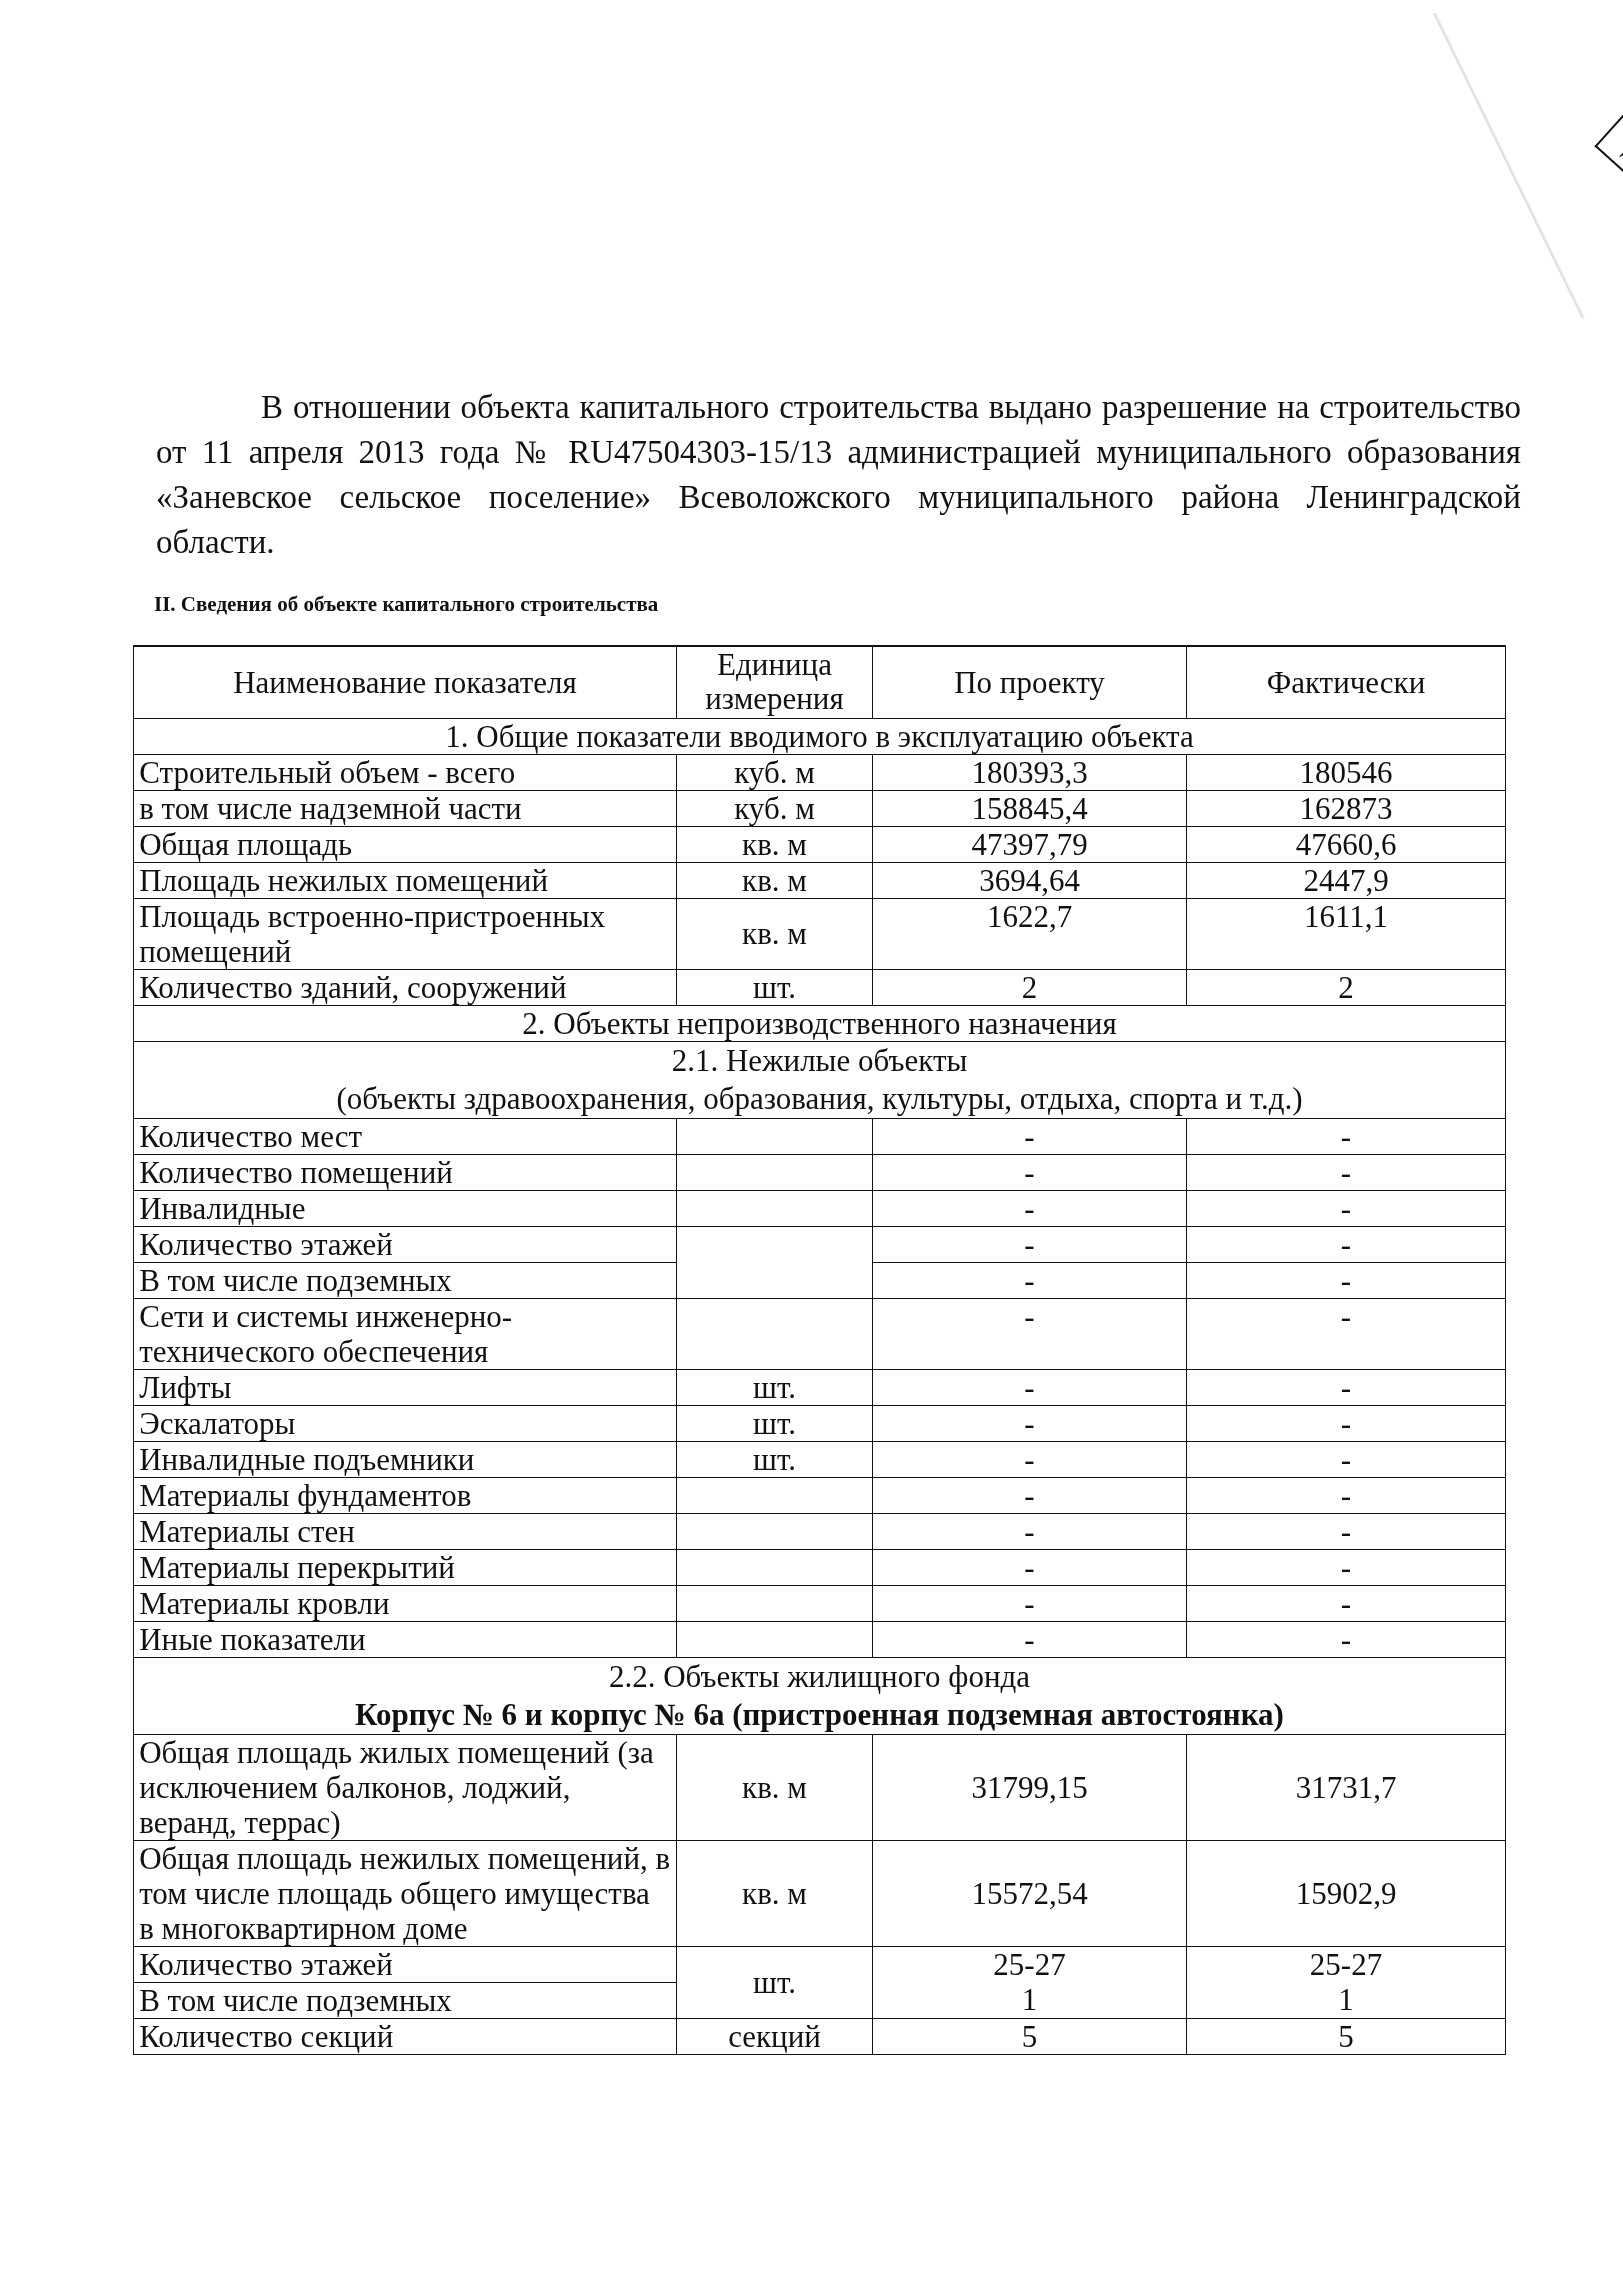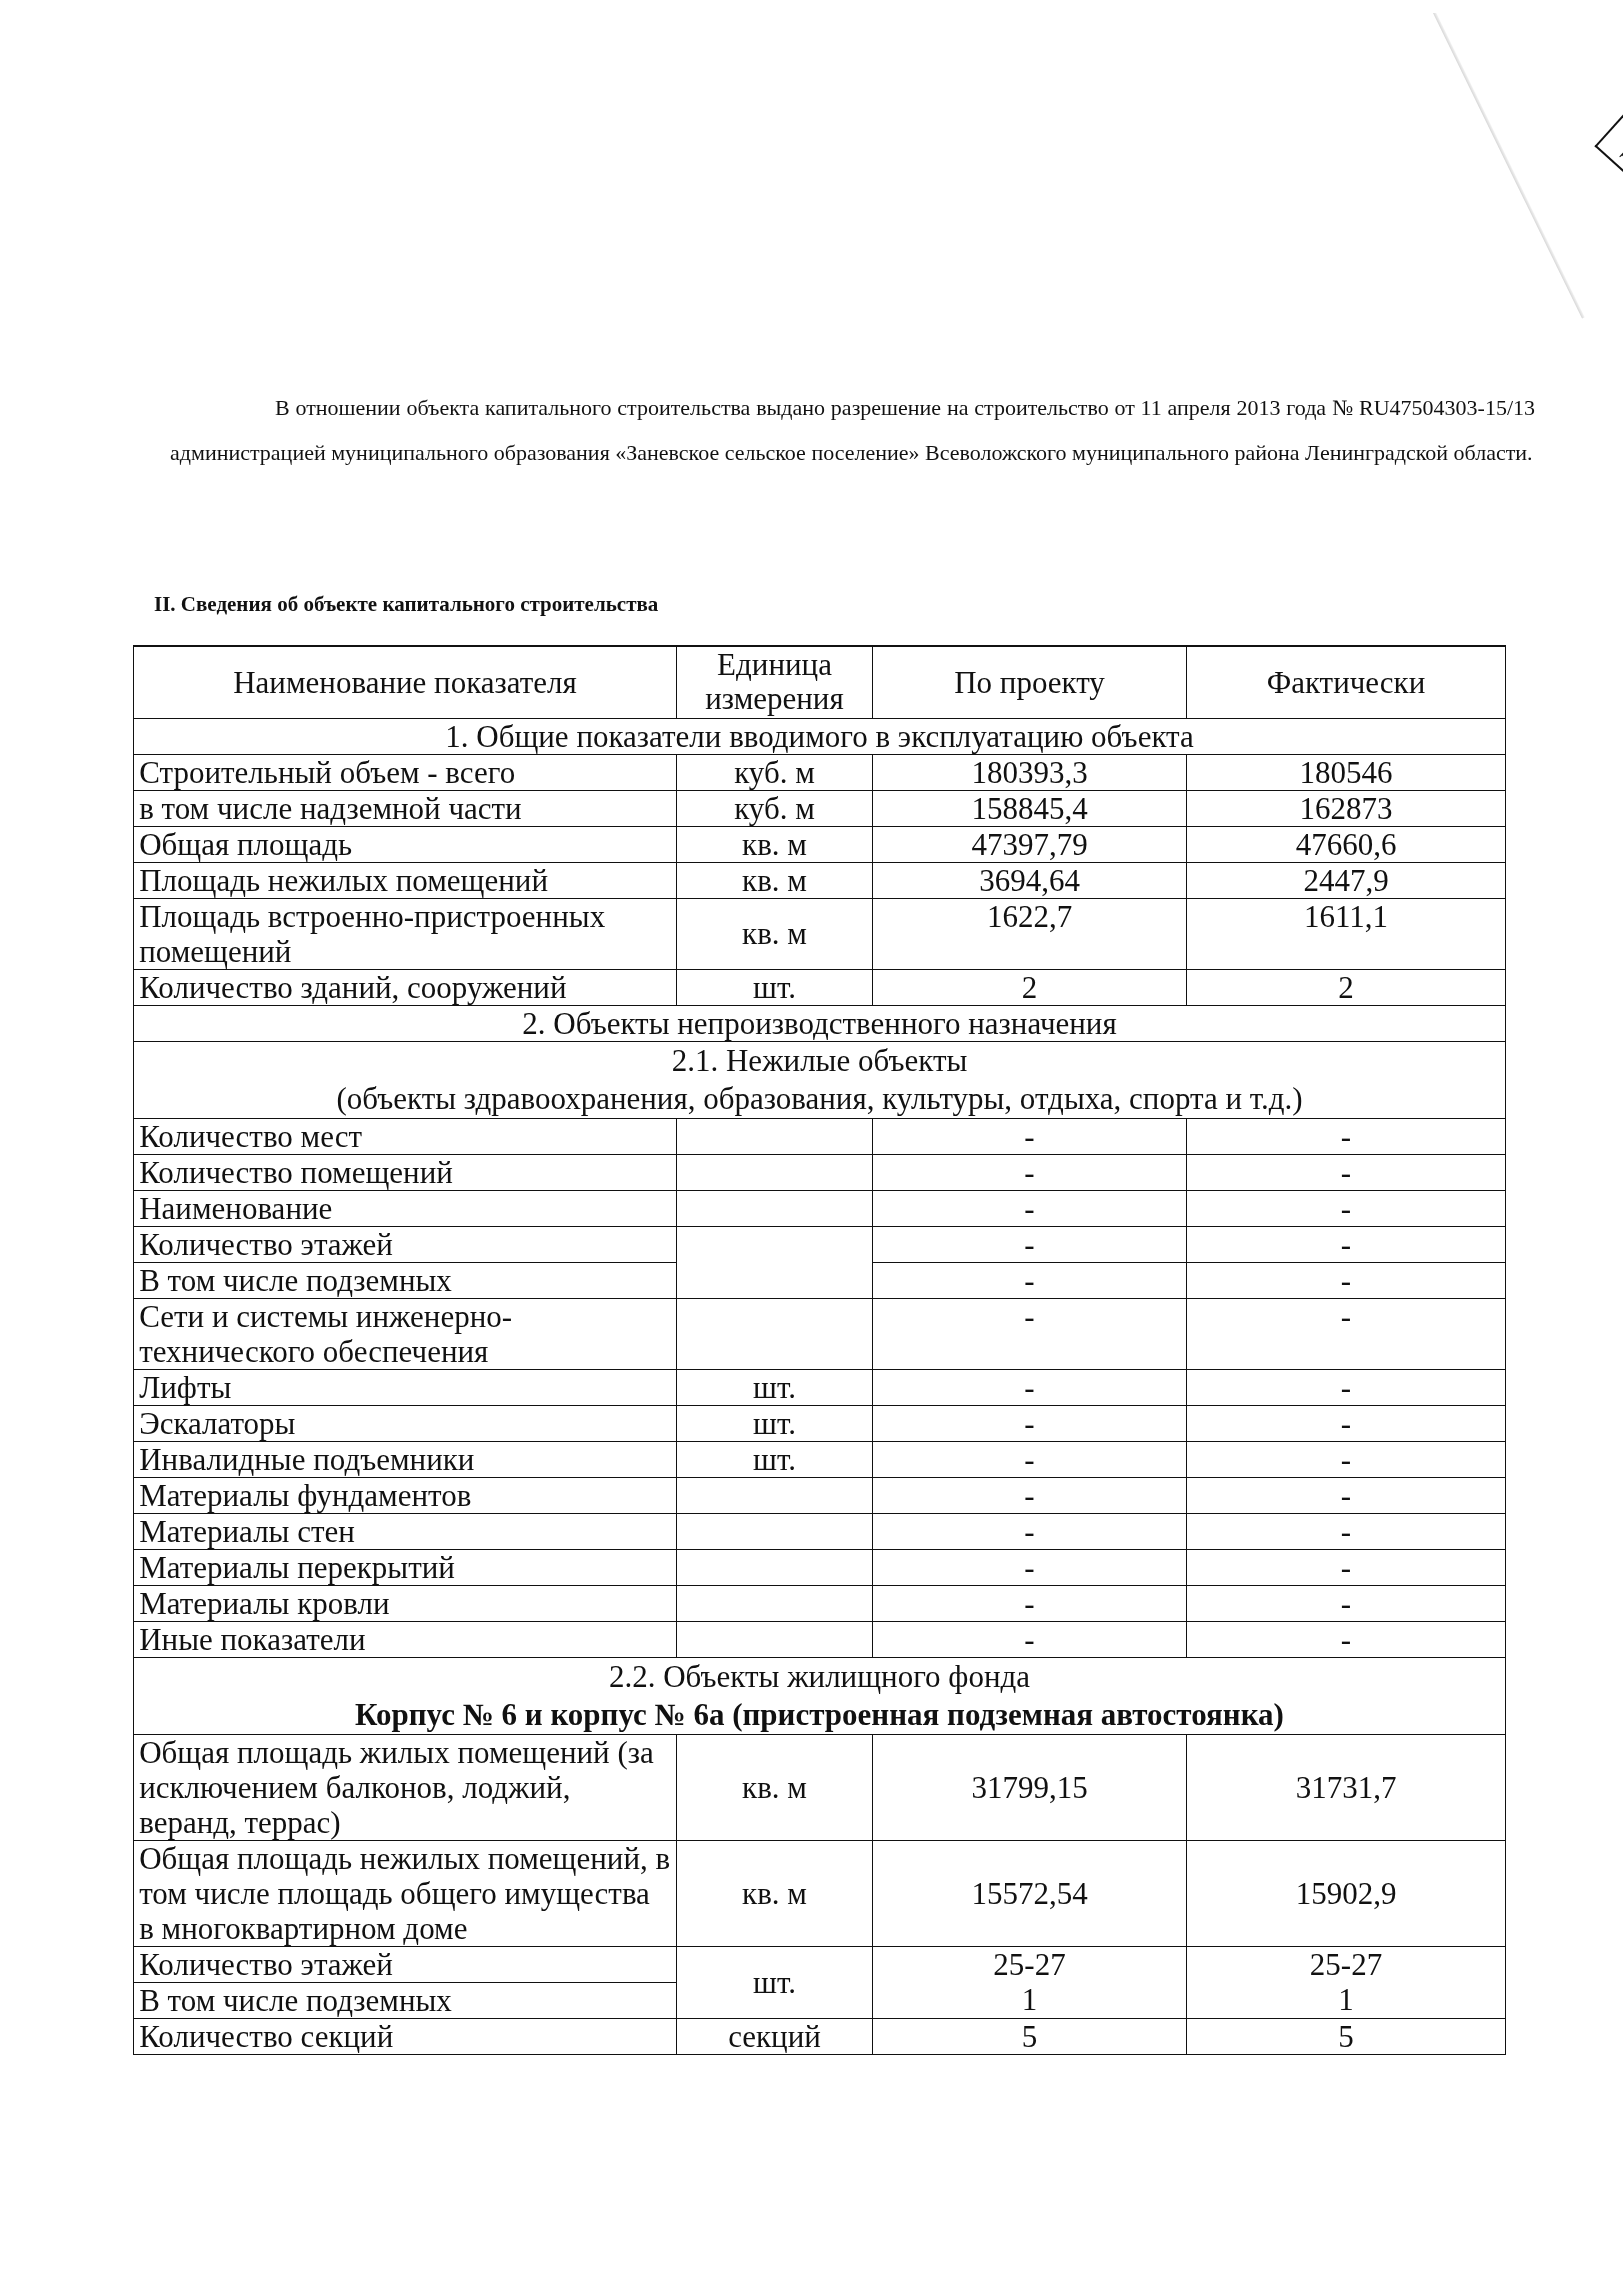--- a/index.html
+++ b/index.html
@@ -30,21 +30,21 @@
   }
   .corner .frag-line {
     font-size: 33px; line-height: 38px; white-space: nowrap; position: absolute; left: 7.9px;
   }
 
   .text-line {
     position: absolute; left: 154px; font-size: 29.5px; line-height: 37px; white-space: nowrap;
   }
   .bold { font-weight: bold; }
   .para {
-    position: absolute; left: 170px; width: 1365px; font-size: 22px; line-height: 45px;
+    position: absolute; left: 156px; width: 1365px; font-size: 33px; line-height: 45px;
     text-align: justify; text-indent: 105px;
   }
   .section-title {
     position: absolute; left: 154px; top: 592px; font-size: 21px; font-weight: bold; white-space: nowrap;
   }
 
   table.data {
     position: absolute; left: 133px; top: 645px; width: 1371px;
     border-collapse: collapse; table-layout: fixed;
     font-size: 31px; line-height: 35px;
@@ -152,21 +152,21 @@
         <td class="dash">-</td>
         <td class="dash">-</td>
       </tr>
       <tr>
         <td class="name">Количество помещений</td>
         <td class="center"></td>
         <td class="dash">-</td>
         <td class="dash">-</td>
       </tr>
       <tr>
-        <td class="name">Наименование</td>
+        <td class="name">Инвалидные</td>
         <td class="center"></td>
         <td class="dash">-</td>
         <td class="dash">-</td>
       </tr>
       <tr>
         <td class="name">Количество этажей</td>
         <td class="center" rowspan="2"></td>
         <td class="dash">-</td>
         <td class="dash">-</td>
       </tr>

